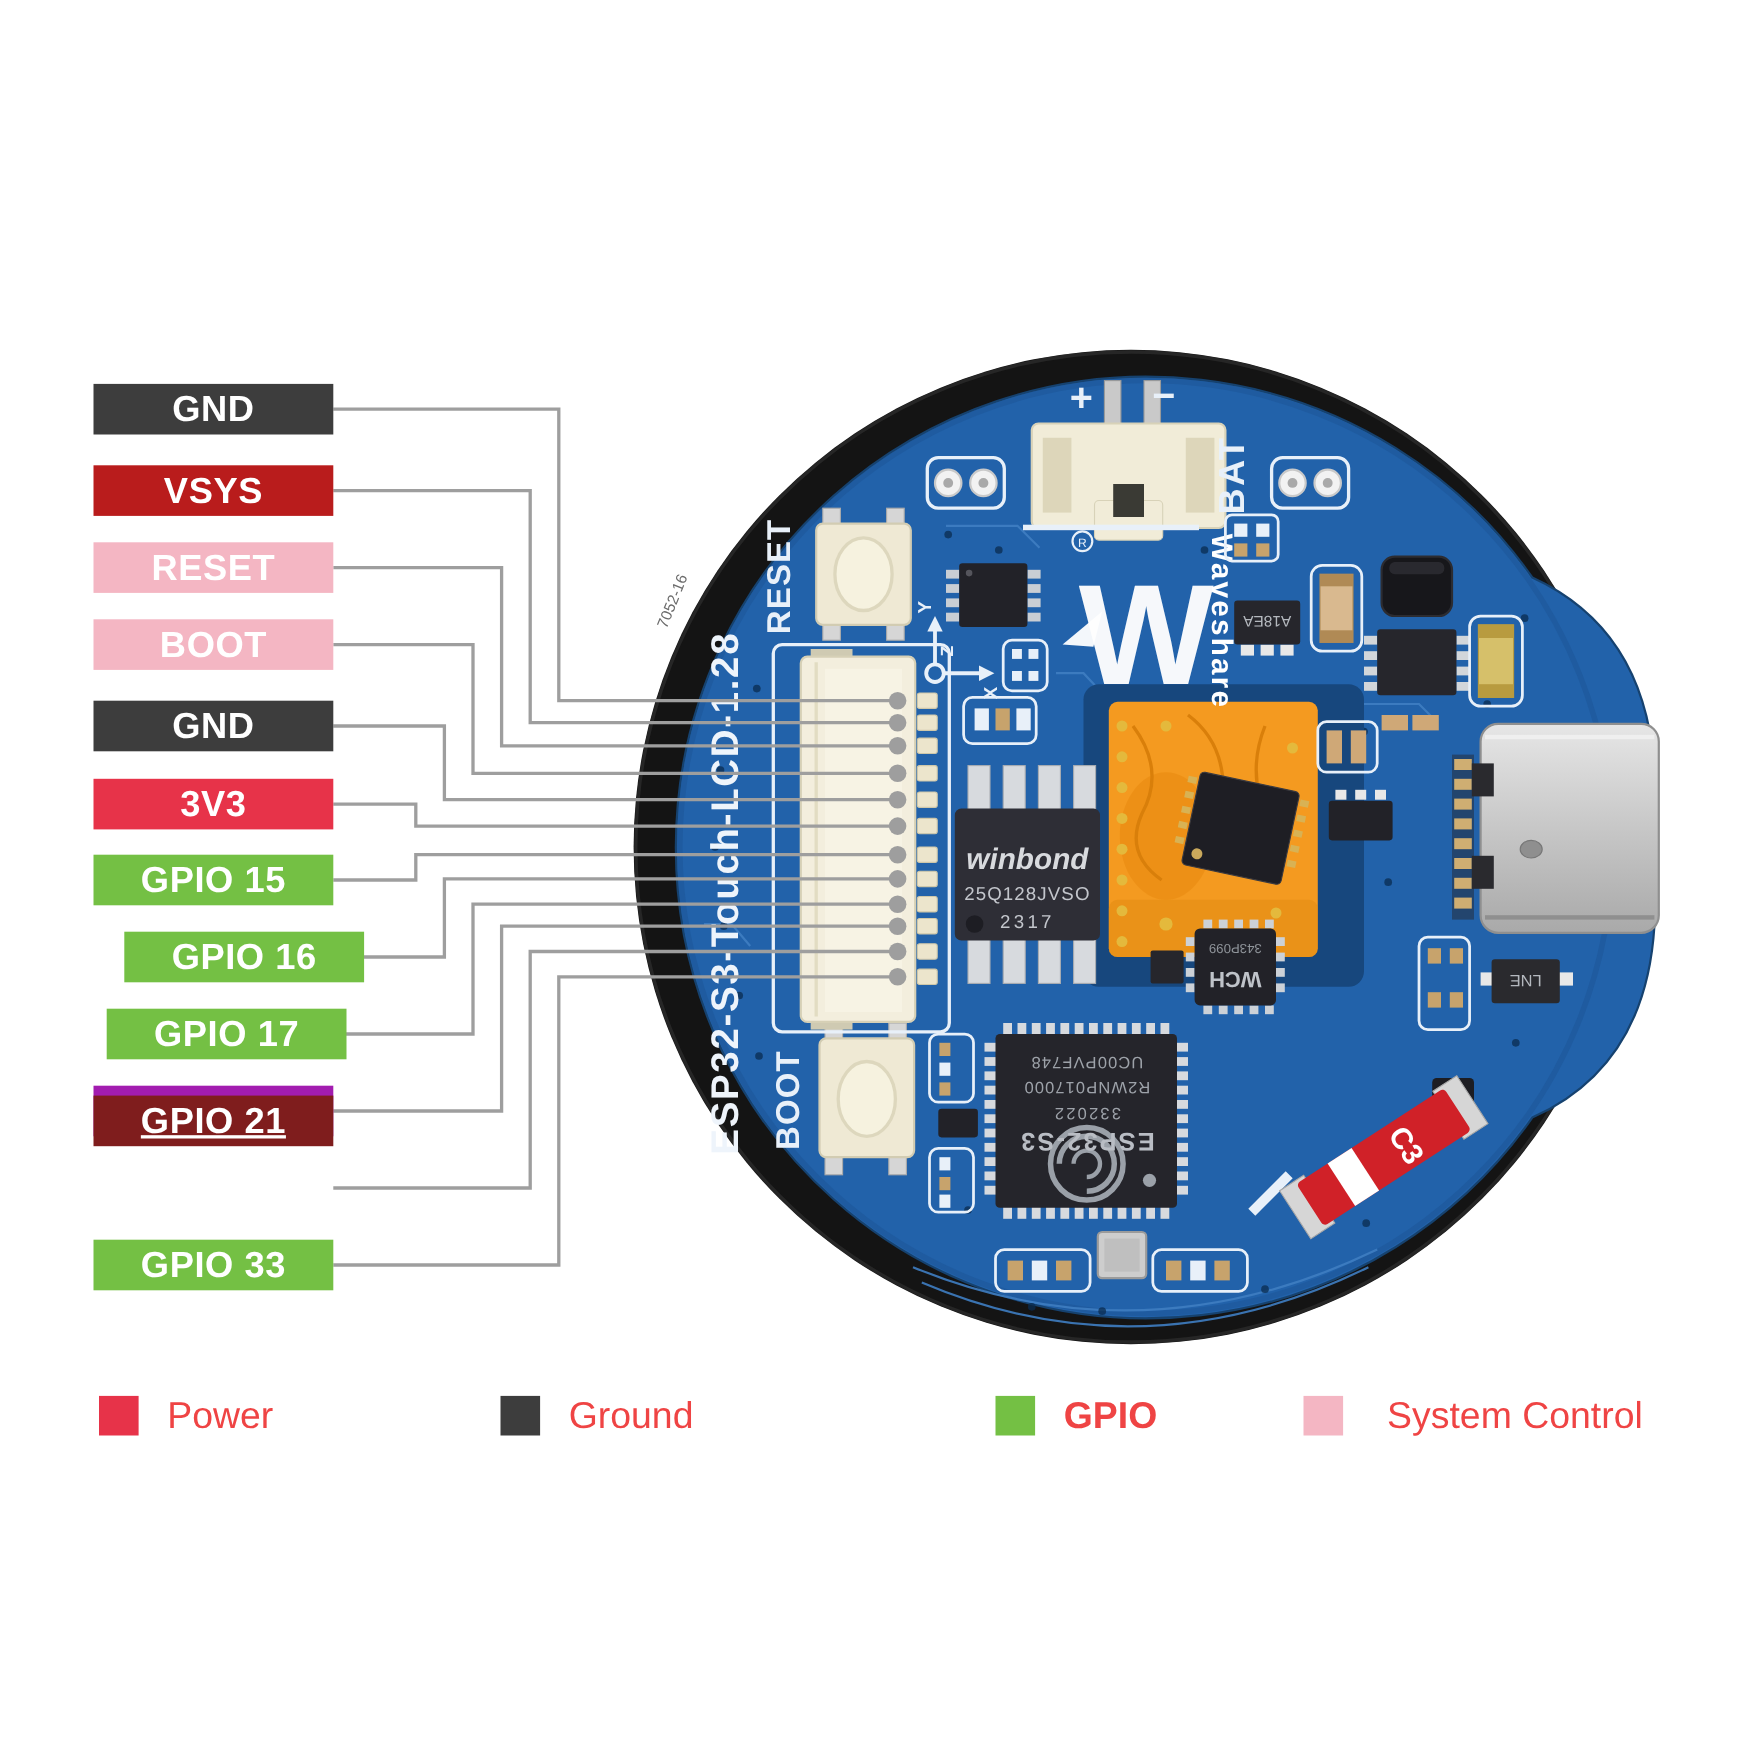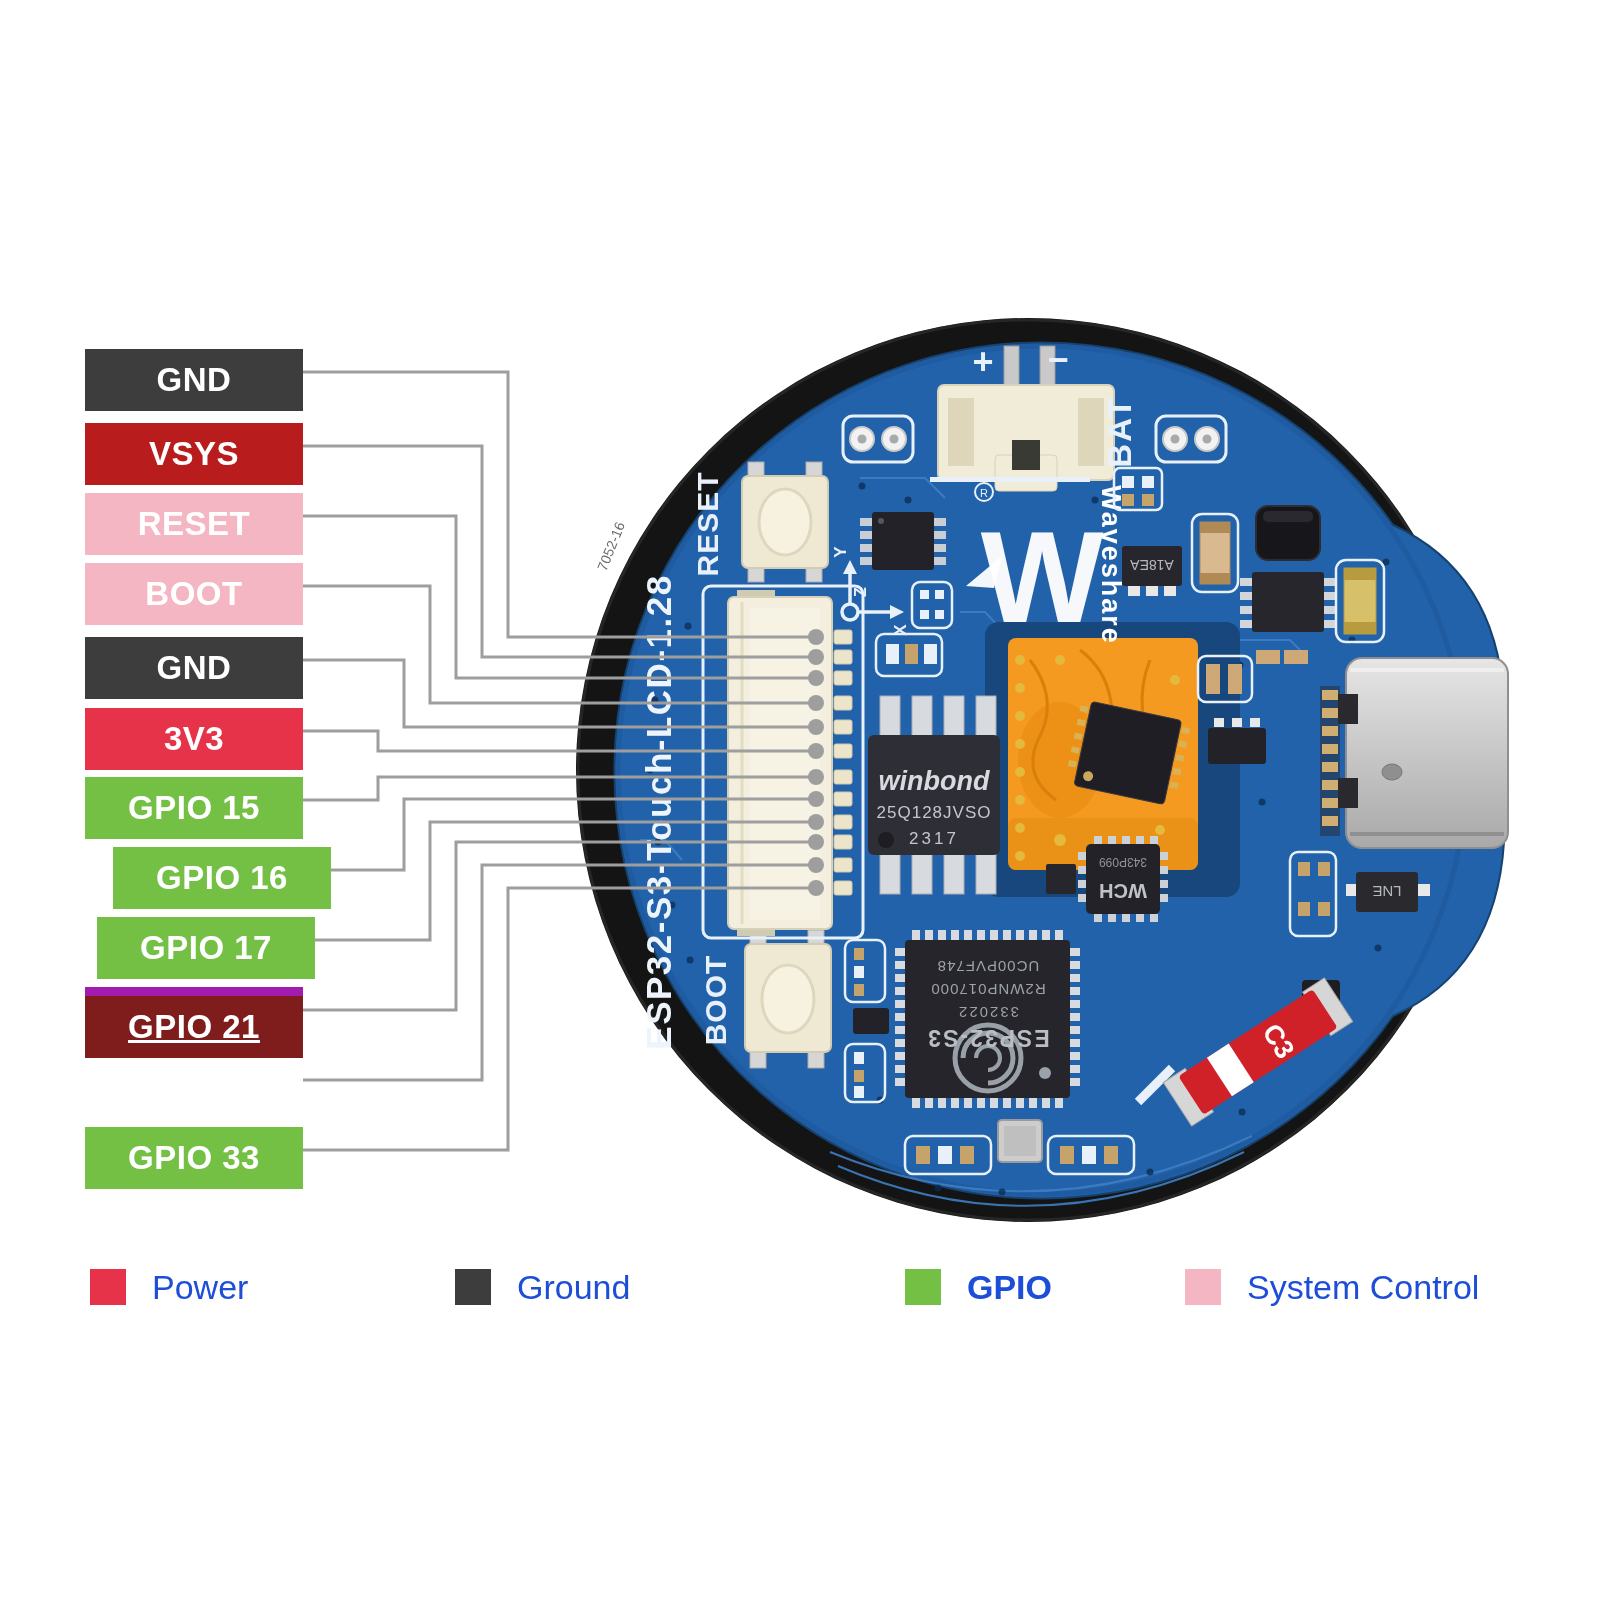--- a/index.html
+++ b/index.html
@@ -2,27 +2,27 @@
 <html><head>
 <meta charset="utf-8">
 <style>
   html,body { margin:0; padding:0; background:#ffffff; }
   .stage {
     position:relative; width:1600px; height:1600px; background:#ffffff;
     font-family:"Liberation Sans", sans-serif; overflow:hidden;
   }
   .stage svg { position:absolute; left:0; top:0; }
   .pin-label {
-    position:absolute; left:85px; width:218px; height:62px;
+    position:absolute; left:85px; width:218px; height:46px;
     display:flex; align-items:center; justify-content:center;
     color:#ffffff; font-size:33px; font-weight:bold; letter-spacing:0.5px;
   }
   .legend-item { position:absolute; height:38px; display:flex; align-items:center; }
   .legend-swatch { width:36px; height:36px; display:inline-block; }
-  .legend-text { margin-left:26px; font-size:34px; color:#1d4ed8; }
+  .legend-text { margin-left:26px; font-size:34px; color:#ef4444; }
   text { font-family:"Liberation Sans", sans-serif; }
   .silk { stroke:#e8f0f9; fill:none; }
 </style>
 </head>
 <body>
 
 <div class="stage">
 
   <svg width="1600" height="1600" viewBox="0 0 1600 1600">
     <defs>
@@ -501,19 +501,19 @@
         <span class="legend-text">Power</span>
       </div>
       <div class="legend-item" style="left: 455px; top: 1268px;">
         <span class="legend-swatch" style="background: rgb(61, 61, 61);"></span>
         <span class="legend-text">Ground</span>
       </div>
       <div class="legend-item" style="left: 905px; top: 1268px; font-weight: bold;">
         <span class="legend-swatch" style="background: rgb(116, 192, 68);"></span>
         <span class="legend-text">GPIO</span>
       </div>
-      <div class="legend-item" style="left: 1185px; top: 1268px;">
+      <div class="legend-item" style="left: 1185px; top: 1268px; gap: 14px;">
         <span class="legend-swatch" style="background: rgb(244, 182, 195);"></span>
         <span class="legend-text">System Control</span>
       </div>
     </div>
 
 </div>
 
 </body></html>

